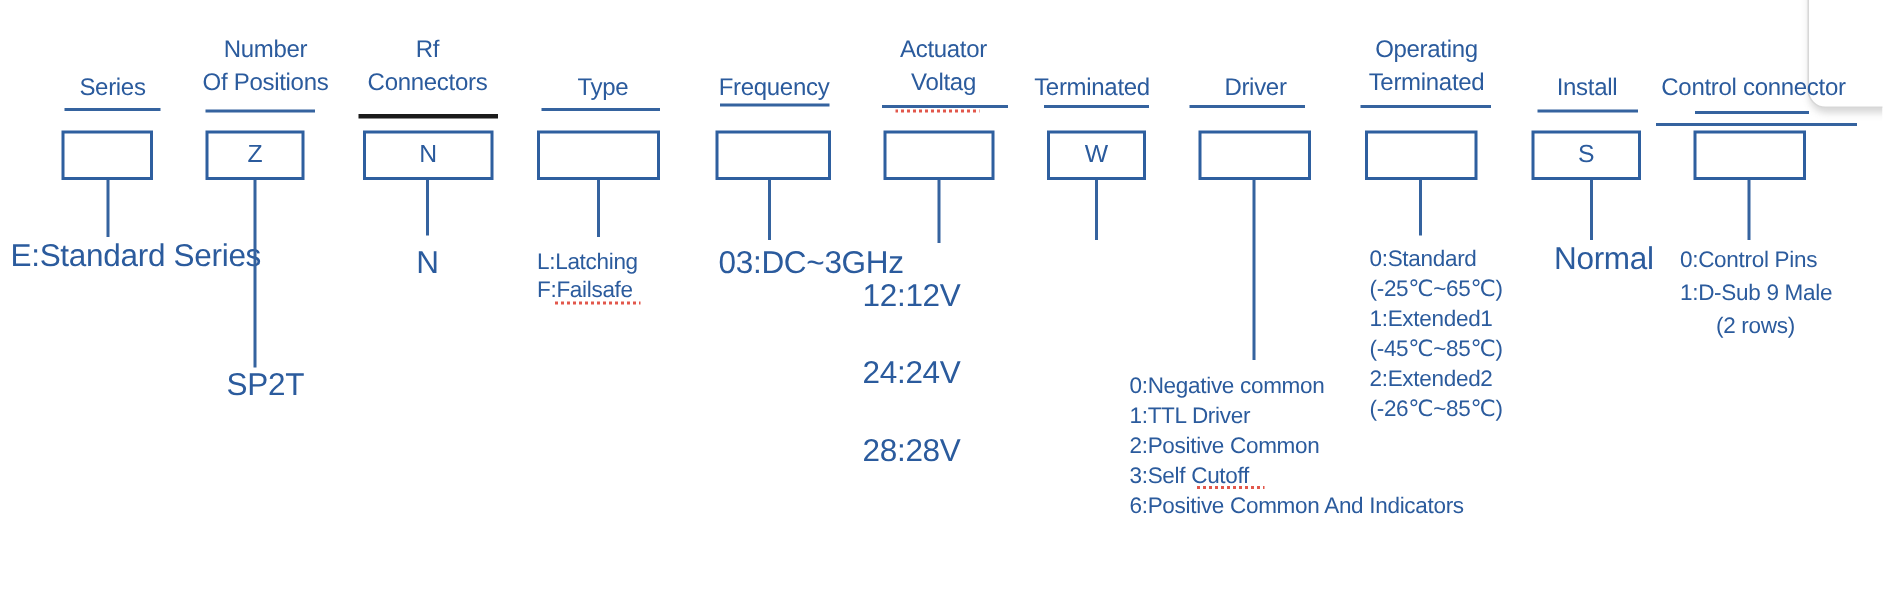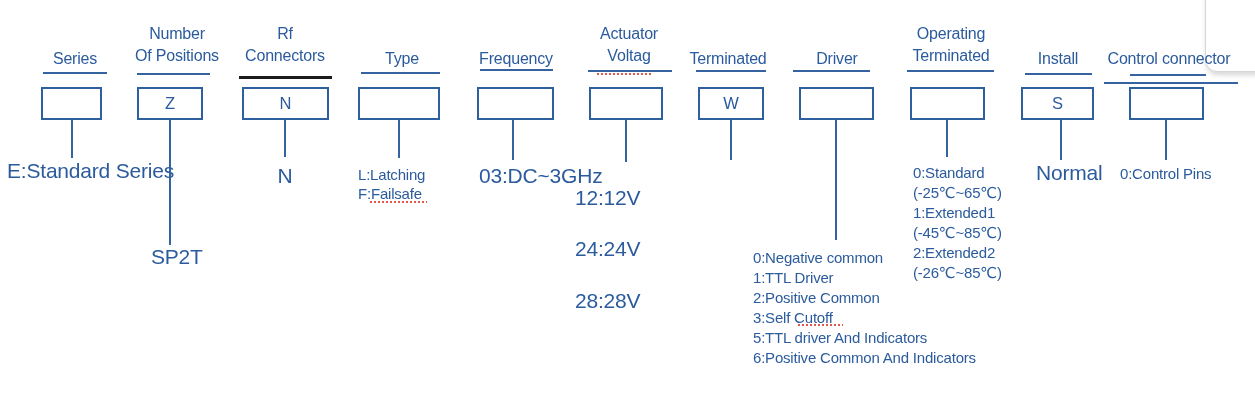--- a/index.html
+++ b/index.html
@@ -130,21 +130,20 @@
     <div class="hline" style="left:793px;top:70px;width:77px"></div>
     <div class="box" style="left:799px;top:87px;width:75px">
         <span></span>
       </div>
     <div class="stem" style="left:835px;top:120px;height:120px"></div>
     <div class="list" style="left:753px;top:248px;line-height:20px">
       <div>0:Negative common</div>
       <div>1:TTL Driver</div>
       <div>2:Positive Common</div>
       <div>3:Self Cutoff</div>
-      <div>5:TTL driver And Indicators</div>
       <div>6:Positive Common And Indicators</div>
     </div>
     <div class="squig" style="left:798px;top:324px;width:45px"></div>
   </div>
 
   <div>
     <div class="hdr" style="left:881px;top:25px">Operating</div>
     <div class="hdr" style="left:881px;top:47px">Terminated</div>
     <div class="hline" style="left:907px;top:70px;width:87px"></div>
     <div class="box" style="left:910px;top:87px;width:75px">
@@ -174,16 +173,18 @@
   <div>
     <div class="hdr" style="left:1099px;top:50px">Control connector</div>
     <div class="hline" style="left:1130px;top:74px;width:76px"></div>
     <div class="hline" style="left:1104px;top:82px;width:134px"></div>
     <div class="box" style="left:1129px;top:87px;width:75px">
         <span></span>
       </div>
     <div class="stem" style="left:1165px;top:120px;height:40px"></div>
     <div class="list" style="left:1120px;top:163px;line-height:22px">
       <div>0:Control Pins</div>
+      <div>1:D-Sub 9 Male</div>
+      <div style="padding-left:24px">(2 rows)</div>
     </div>
   </div>
 
 </div>
 
 </body></html>

